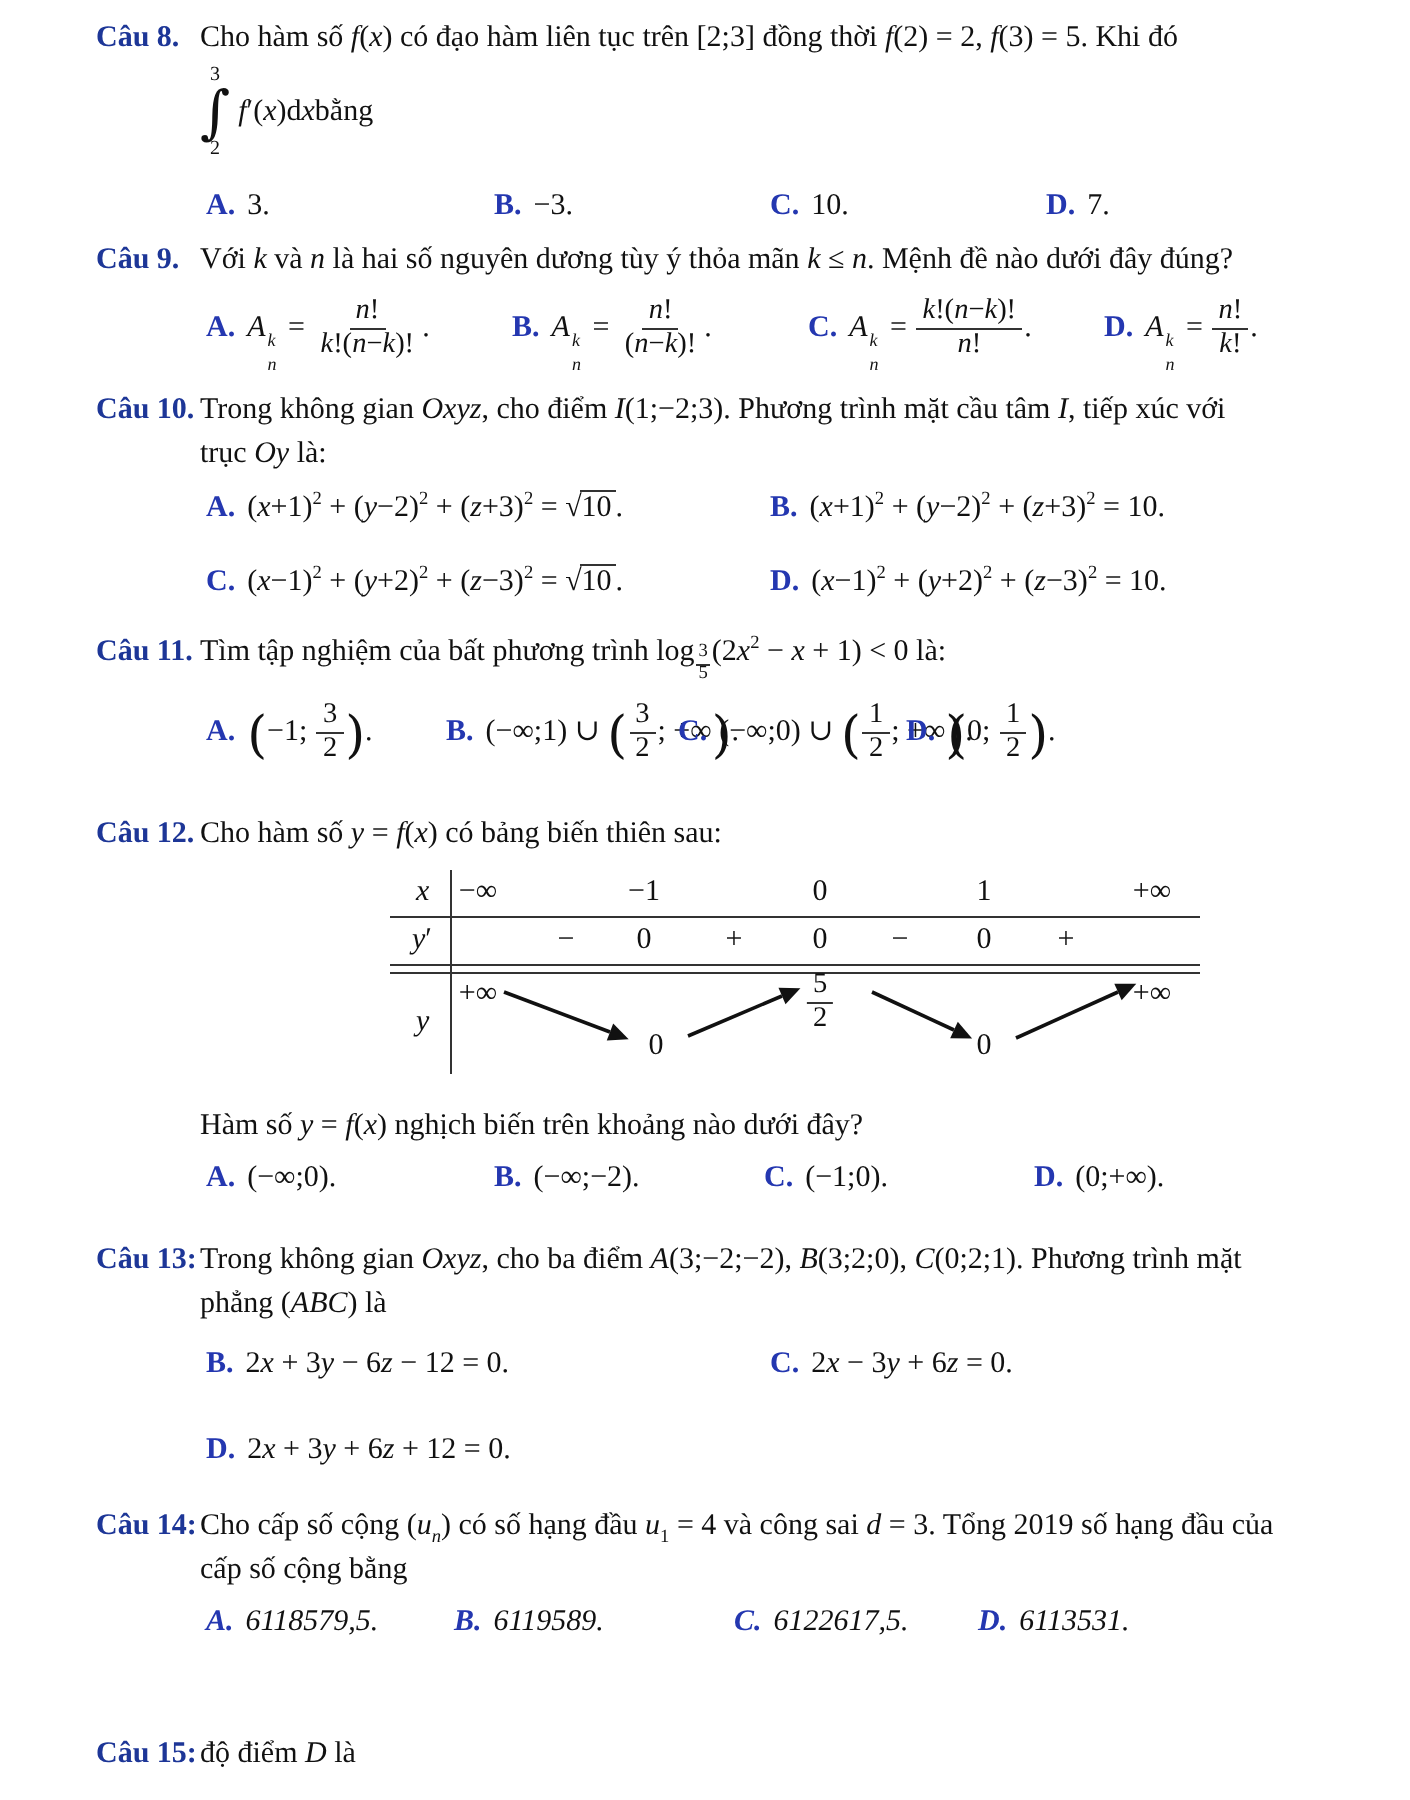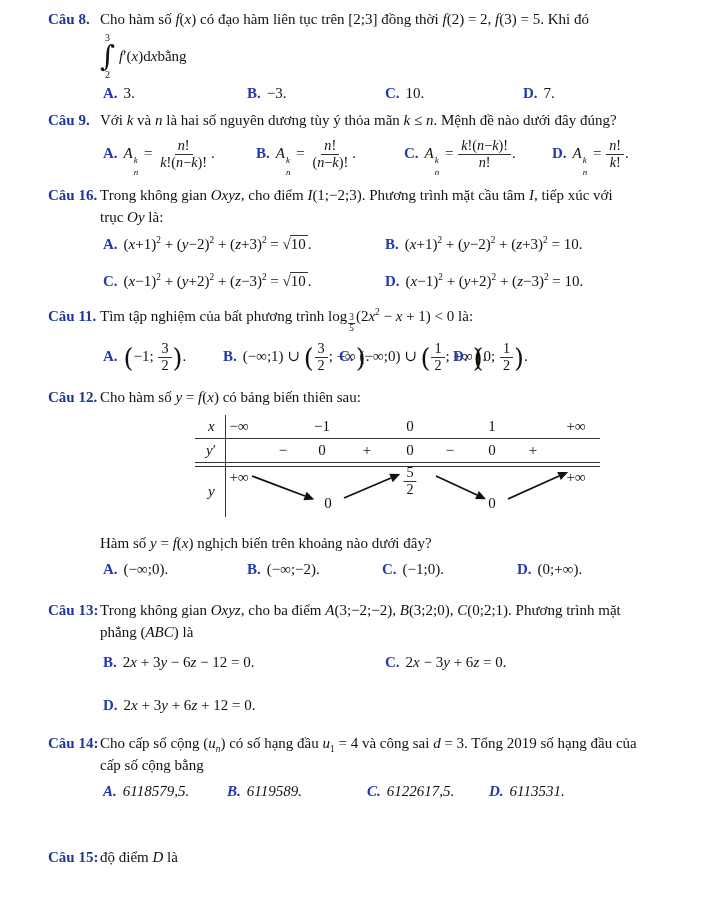--- a/index.html
+++ b/index.html
@@ -17,21 +17,21 @@
     background:#ffffff;
   }
   i{font-style:italic;}
   sup,sub{font-size:0.62em;line-height:0;}
   .q{display:flex;}
   .qlabel{flex:0 0 52px;color:var(--label-blue);font-weight:bold;white-space:nowrap;}
   .qbody{flex:1;min-width:0;}
   .qline{min-height:22px;}
   .formula-line{display:flex;align-items:center;height:52px;}
   
-  .optrow{display:grid;margin-left:3px;margin-top:0;align-items:center;}
+  .optrow{display:grid;margin-left:3px;margin-top:10px;align-items:center;}
   .g8 {grid-template-columns:144px 138px 138px auto;}
   .g9 {grid-template-columns:125px 120px 120px auto;margin-top:7px;gap:28px;}
   .g10{grid-template-columns:282px auto;row-gap:15px;margin-top:5px;}
   .g11{grid-template-columns:120px 116px 114px auto;margin-top:8px;}
   .g12{grid-template-columns:144px 135px 135px auto;margin-top:4px;}
   .g13{grid-template-columns:282px auto;row-gap:21px;margin-top:8px;}
   .g14{grid-template-columns:124px 140px 122px auto;margin-top:4px;font-style:italic;}
   .opt{white-space:nowrap;}
   .okey{color:var(--opt-blue);font-weight:bold;margin-right:6px;}
   
@@ -57,21 +57,21 @@
   .bbt .lbl{transform:none;}
   .vline{position:absolute;left:30px;top:0;bottom:0;width:1px;background:var(--line);}
   .hline{position:absolute;left:0;right:0;top:23px;height:1px;background:var(--line);}
   .dline{position:absolute;left:0;right:0;top:47px;height:3px;
          border-top:1px solid var(--line);border-bottom:1px solid var(--line);}
   .arr{position:absolute;}
   
   .mq8 {margin-bottom:5px;}
   .mq9 {margin-bottom:6px;}
   .mq10{margin-bottom:13px;}
-  .mq11{margin-bottom:12px;}
+  .mq11{margin-bottom:23px;}
   .mq12{margin-bottom:19px;}
   .mq13{margin-bottom:16px;justify-content:space-between;}
   .mq14{margin-bottom:44px;}
   .q12-question{margin-top:15px;}
 </style>
 </head>
 <body>
 
 <div class="page">
 
@@ -124,21 +124,21 @@
                 <span><i>n</i></span>
               </span> = <span class="frac">
                 <span class="fn"><i>n</i>!</span>
                 <span class="fd"><i>k</i>!</span>
               </span>.</span></span>
       </div>
     </div>
   </div>
 
   <div class="q mq10">
-    <span class="qlabel">Câu 16.</span>
+    <span class="qlabel">Câu 10.</span>
     <div class="qbody">
       <div class="qline">Trong không gian <i>Oxyz</i>, cho điểm <i>I</i>(1;−2;3). Phương trình mặt cầu tâm <i>I</i>, tiếp xúc với</div>
       <div class="qline">trục <i>Oy</i> là:</div>
       <div class="optrow g10">
         <span class="opt"><b class="okey">A.</b><span class="otext">(<i>x</i>+1)<sup>2</sup> + (<i>y</i>−2)<sup>2</sup> + (<i>z</i>+3)<sup>2</sup> = <span class="sqrt"><span class="rad">√</span><span class="rbody">10</span></span>.</span></span>
         <span class="opt"><b class="okey">B.</b><span class="otext">(<i>x</i>+1)<sup>2</sup> + (<i>y</i>−2)<sup>2</sup> + (<i>z</i>+3)<sup>2</sup> = 10.</span></span>
         <span class="opt"><b class="okey">C.</b><span class="otext">(<i>x</i>−1)<sup>2</sup> + (<i>y</i>+2)<sup>2</sup> + (<i>z</i>−3)<sup>2</sup> = <span class="sqrt"><span class="rad">√</span><span class="rbody">10</span></span>.</span></span>
         <span class="opt"><b class="okey">D.</b><span class="otext">(<i>x</i>−1)<sup>2</sup> + (<i>y</i>+2)<sup>2</sup> + (<i>z</i>−3)<sup>2</sup> = 10.</span></span>
       </div>
     </div>

